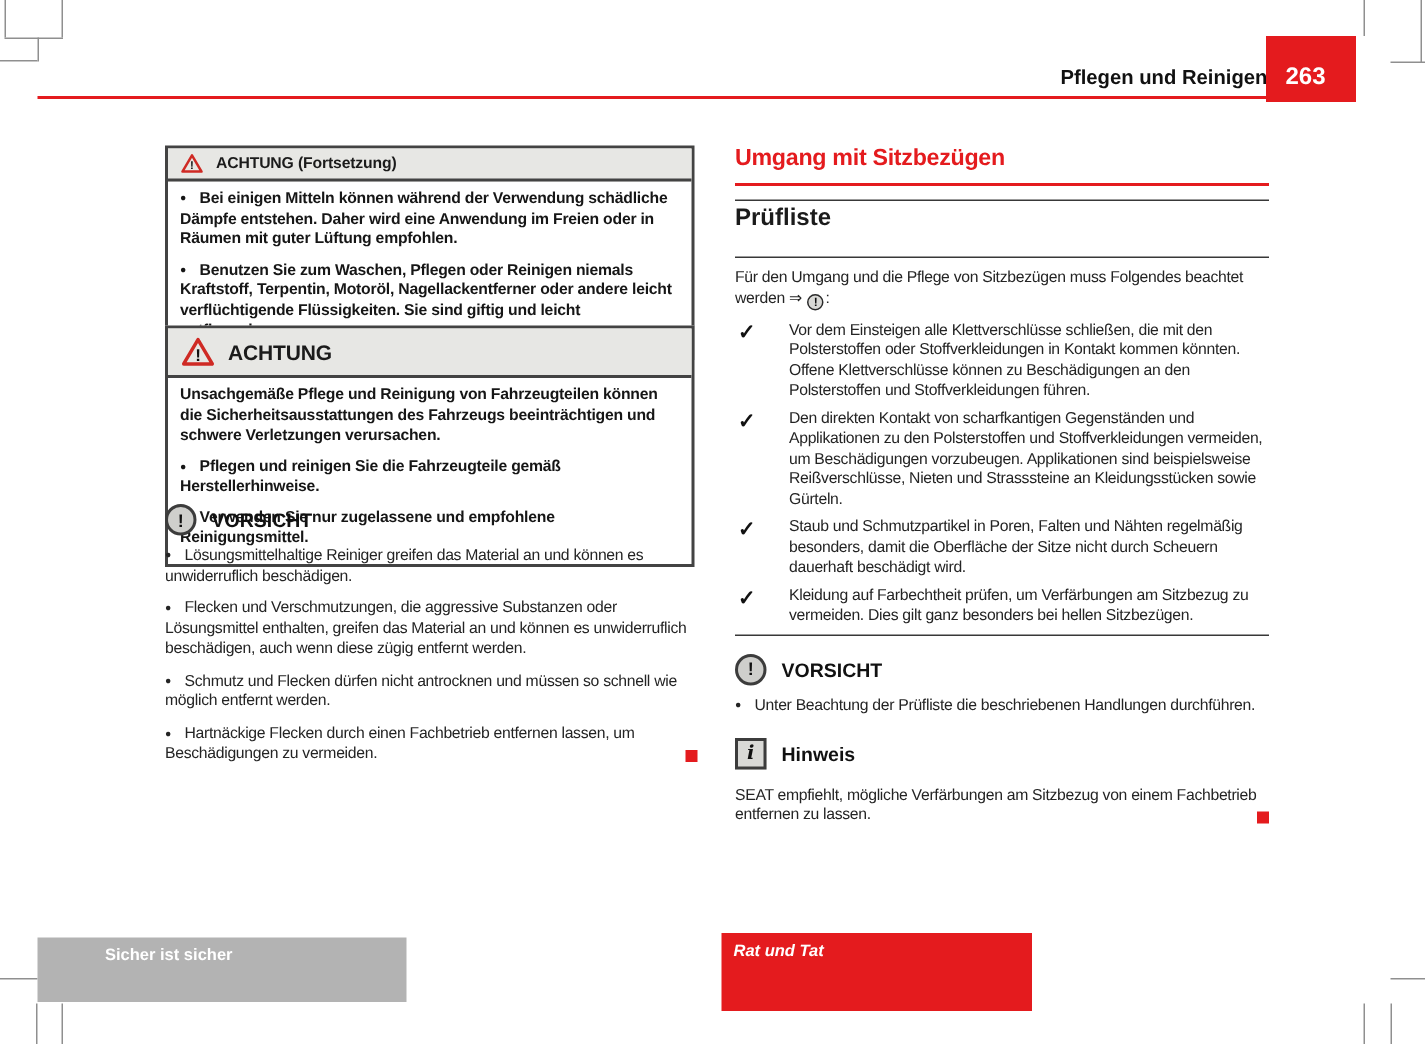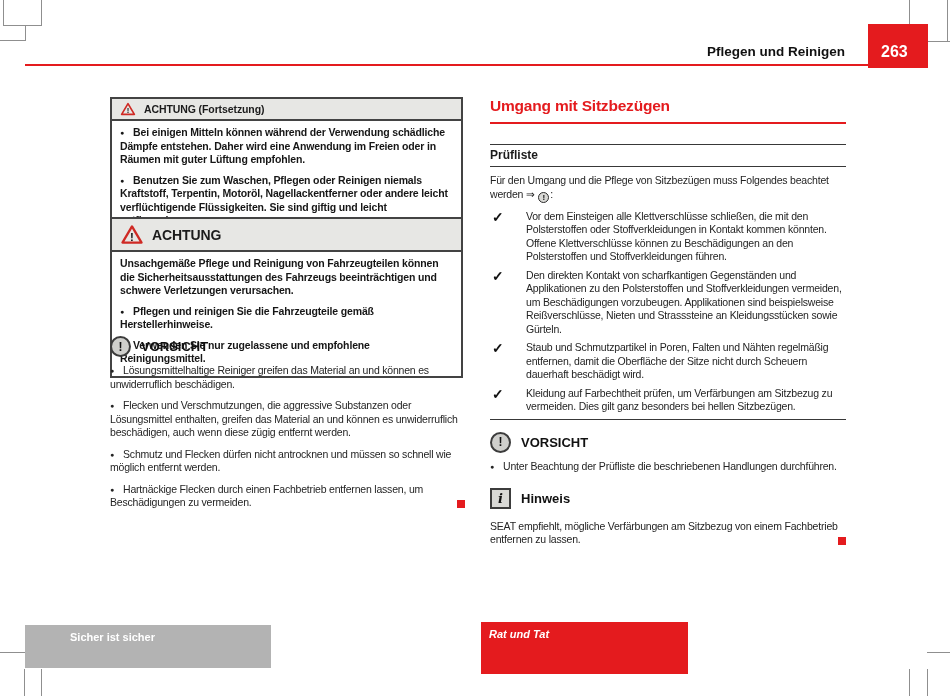--- a/index.html
+++ b/index.html
@@ -5,21 +5,21 @@
   html,body{margin:0;padding:0;background:#fff;}
   .page{position:relative;width:950px;height:696px;background:#ffffff;overflow:hidden;
         font-family:"Liberation Sans", sans-serif;color:#1b1b1b;}
 
   
   .cm{position:absolute;background:#8f8f8f;}
 
   
   .header-title{position:absolute;top:44px;right:105px;font-size:13.5px;font-weight:bold;color:#111;}
   .header-rule{position:absolute;left:25px;top:64px;width:843px;height:2px;background:#e41b1e;}
-  .page-num{position:absolute;left:868px;top:24px;width:60px;height:44px;background:#e41b1e;
+  .page-num{position:absolute;left:844px;top:24px;width:60px;height:44px;background:#e41b1e;
             box-sizing:border-box;display:flex;align-items:flex-end;padding:0 0 7px 13px;
             color:#fff;font-size:16px;font-weight:bold;}
 
   
   .wbox{position:absolute;left:110px;width:353px;border:2px solid #434343;box-sizing:border-box;background:#fff;}
   .wbox-header{display:flex;align-items:center;gap:8px;background:#e7e7e4;
                border-bottom:2px solid #434343;padding:3px 8px;}
   .wbox-header .ttl{font-weight:bold;font-size:10.5px;letter-spacing:-0.1px;}
   .wbox2 .wbox-header{padding:5px 8px;}
   .wbox2 .wbox-header .ttl{font-size:14px;}
@@ -45,22 +45,22 @@
   .caution-left{position:absolute;left:110px;top:336px;width:353px;}
   .caution-left p{margin:0 0 8px;}
   .rel{position:relative;}
   .end-marker{position:absolute;width:8px;height:8px;background:#e41b1e;}
   .caution-left .end-marker{right:-2px;bottom:2px;}
 
   
   .rcol{position:absolute;left:490px;top:97px;width:356px;}
   .rcol h2{margin:0;color:#e41b1e;font-size:15.5px;font-weight:bold;letter-spacing:-0.2px;
            border-bottom:2px solid #e41b1e;padding-bottom:7px;}
-  .prufliste{margin-top:20px;border-top:1px solid #383838;border-bottom:1px solid #383838;
-             padding:3px 0 4px;font-size:12px;font-weight:bold;}
+  .prufliste{margin-top:9px;border-top:1px solid #383838;border-bottom:1px solid #383838;
+             padding:3px 0 16px;font-size:16px;font-weight:bold;}
   .rcol .intro{margin:7px 0 7px;}
   .ref-circle{display:inline-flex;width:11px;height:11px;border-radius:50%;border:1.5px solid #2a2a2a;
               background:#d9d9d6;align-items:center;justify-content:center;font-size:8px;font-weight:bold;
               color:#111;vertical-align:-2px;margin:0 1px;box-sizing:border-box;}
   .chk{display:flex;margin-bottom:5px;}
   .chk .mark{width:34px;flex:0 0 auto;font-weight:bold;font-size:14px;line-height:14px;padding-left:2px;color:#111;}
   .chk .ctxt{flex:1;}
   .chk-close{border-bottom:1px solid #383838;margin-top:1px;}
   .caution-right{margin-top:12px;}
   .caution-right p{margin:0 0 7px;}
@@ -157,21 +157,21 @@
     <div class="chk">
       <span class="mark">✓</span>
       <span class="ctxt txt">Vor dem Einsteigen alle Klettverschlüsse schließen, die mit den Polsterstoffen oder Stoffverkleidungen in Kontakt kommen könnten. Offene Klettverschlüsse können zu Beschädigungen an den Polsterstoffen und Stoffverkleidungen führen.</span>
     </div>
     <div class="chk">
       <span class="mark">✓</span>
       <span class="ctxt txt">Den direkten Kontakt von scharfkantigen Gegenständen und Applikationen zu den Polsterstoffen und Stoffverkleidungen vermeiden, um Beschädigungen vorzubeugen. Applikationen sind beispielsweise Reißverschlüsse, Nieten und Strasssteine an Kleidungsstücken sowie Gürteln.</span>
     </div>
     <div class="chk">
       <span class="mark">✓</span>
-      <span class="ctxt txt">Staub und Schmutzpartikel in Poren, Falten und Nähten regelmäßig entfernen, damit die Oberfläche der Sitze nicht durch Scheuern dauerhaft beschädigt wird.</span>
+      <span class="ctxt txt">Staub und Schmutzpartikel in Poren, Falten und Nähten regelmäßig besonders, damit die Oberfläche der Sitze nicht durch Scheuern dauerhaft beschädigt wird.</span>
     </div>
     <div class="chk">
       <span class="mark">✓</span>
       <span class="ctxt txt">Kleidung auf Farbechtheit prüfen, um Verfärbungen am Sitzbezug zu vermeiden. Dies gilt ganz besonders bei hellen Sitzbezügen.</span>
     </div>
     <div class="chk-close"></div>
 
     <div class="caution-right">
       <div class="sec-head">
         <span class="circle-icon">!</span>

